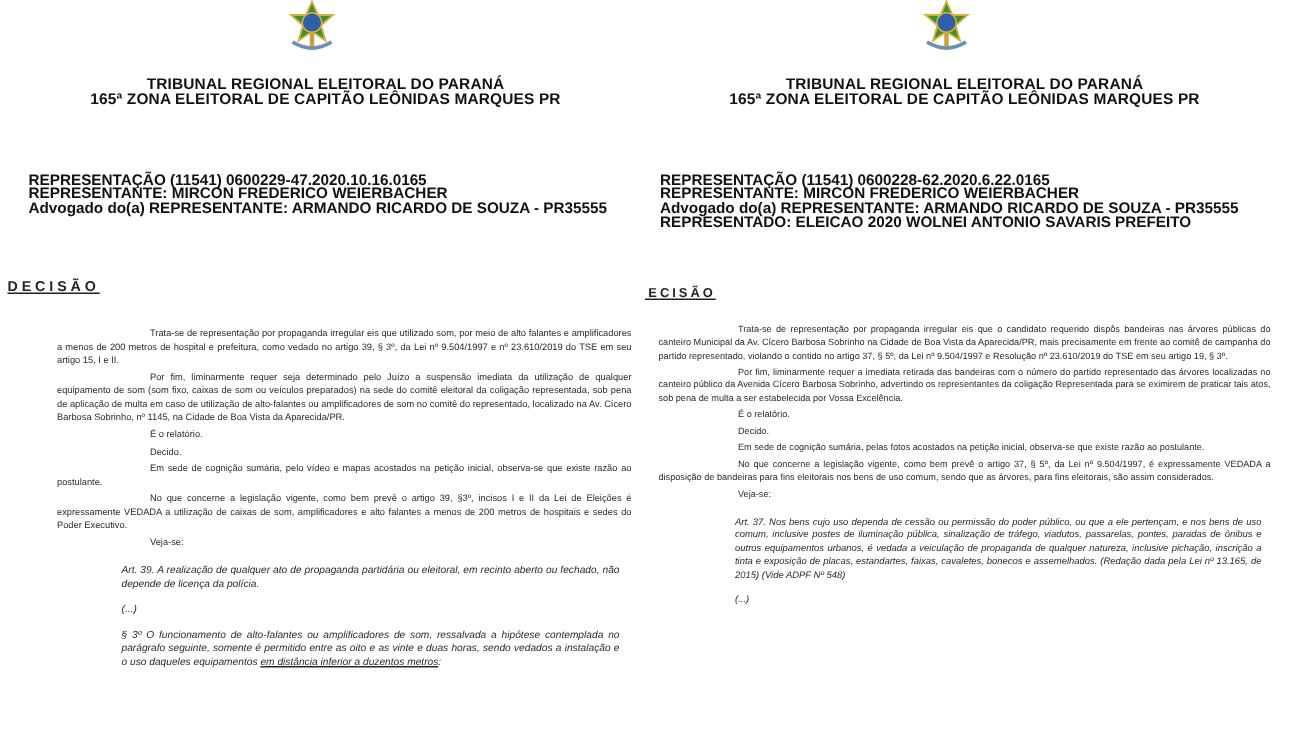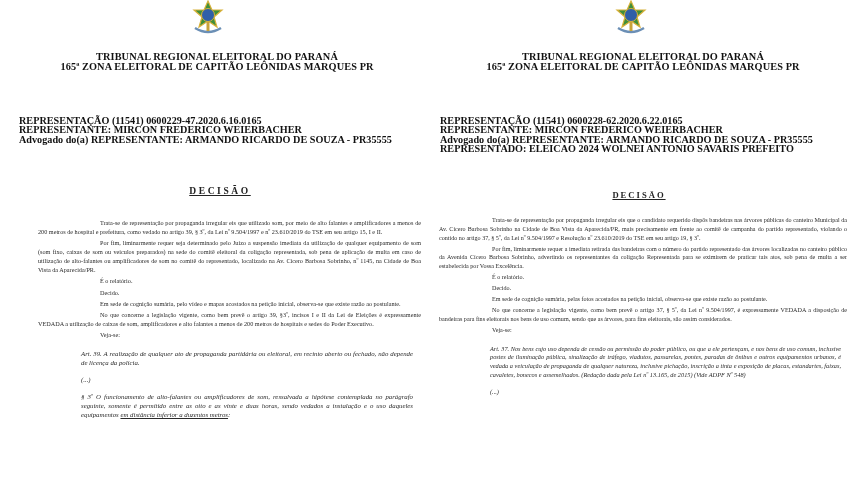--- a/index.html
+++ b/index.html
@@ -1,37 +1,37 @@
 <!DOCTYPE html>
 <html><head>
   <meta charset="utf-8">
   <style>
     html, body { margin: 0; padding: 0; background: #ffffff; }
     body {
       width: 860px; height: 500px; overflow: hidden; position: relative;
       font-family: "Liberation Sans", sans-serif; color: #1a1a1a;
     }
-    .page { position: absolute; top: 0; height: 500px; overflow: hidden; background: #fff; font-family: Liberation Serif, serif; }
+    .page { position: absolute; top: 0; height: 500px; overflow: hidden; background: #fff; }
     .page.left { left: 0; width: 430px; }
     .page.right { left: 430px; width: 430px; }
 
     .emblem { position: absolute; top: 0; width: 34px; height: 38px; }
     .page.left .emblem { left: 191px; }
     .page.right .emblem { left: 184px; }
 
     .court { position: absolute; top: 52px; left: 0; width: 430px; text-align: center;
       font-weight: bold; font-size: 10.3px; line-height: 10px; color: #111; letter-spacing: 0.1px; }
     .page.left .court { left: 2px; }
     .page.right .court { left: -2px; }
 
     .parties { position: absolute; top: 116px; left: 19px; font-weight: bold; font-size: 10.2px;
       line-height: 9.4px; color: #111; white-space: nowrap; }
     .page.right .parties { left: 10px; }
 
-    .decision-title { position: absolute; top: 186px; left: 0; width: 430px; text-align: center;
+    .decision-title { position: absolute; top: 186px; left: 0; width: 430px; text-align: left;
       font-weight: bold; font-size: 9.5px; letter-spacing: 2.6px; text-decoration: underline; color: #222; }
     .page.left .decision-title { left: 5px; }
     .page.right .decision-title { top: 190px; left: -6px; font-size: 8.6px; letter-spacing: 2px; }
 
     .body { position: absolute; left: 38px; width: 383px; font-size: 6.2px; line-height: 9px;
       color: #2a2a2a; text-align: justify; }
     .page.left .body { top: 218px; }
     .page.right .body { top: 216px; left: 9px; width: 408px; font-size: 6.1px; line-height: 8.8px; }
     .body p { margin: 0 0 2.2px 0; }
     .body p.ind { text-indent: 62px; }
@@ -53,21 +53,21 @@
     <polygon points="17,1 21,10 31,10 23,17 26,27 17,21 8,27 11,17 3,10 13,10" fill="#3f8f3a" stroke="#d8b13a" stroke-width="1.2"></polygon>
     <circle cx="17" cy="15" r="6.5" fill="#2f5fa8" stroke="#d8b13a" stroke-width="1"></circle>
     <path d="M4 28 Q17 36 30 28" fill="none" stroke="#6b8fb5" stroke-width="2.5"></path>
     <rect x="15.5" y="22" width="3" height="9" fill="#c9a23a"></rect>
   </svg>
   <div class="court">
     <div>TRIBUNAL REGIONAL ELEITORAL DO PARANÁ</div>
     <div>165ª ZONA ELEITORAL DE CAPITÃO LEÔNIDAS MARQUES PR</div>
   </div>
   <div class="parties">
-    <div>REPRESENTAÇÃO (11541) 0600229-47.2020.6.16.0165</div>
+    <div>REPRESENTAÇÃO (11541) 0600229-47.2020.10.16.0165</div>
     <div>REPRESENTANTE: MIRCON FREDERICO WEIERBACHER</div>
     <div>Advogado do(a) REPRESENTANTE: ARMANDO RICARDO DE SOUZA - PR35555</div>
   </div>
   <div class="decision-title">DECISÃO</div>
   <div class="body">
     <p class="ind">Trata-se de representação por propaganda irregular eis que utilizado som, por meio de alto falantes e amplificadores a menos de 200 metros de hospital e prefeitura, como vedado no artigo 39, § 3º, da Lei nº 9.504/1997 e nº 23.610/2019 do TSE em seu artigo 15, I e II.</p>
     <p class="ind">Por fim, liminarmente requer seja determinado pelo Juízo a suspensão imediata da utilização de qualquer equipamento de som (som fixo, caixas de som ou veículos preparados) na sede do comitê eleitoral da coligação representada, sob pena de aplicação de multa em caso de utilização de alto-falantes ou amplificadores de som no comitê do representado, localizado na Av. Cícero Barbosa Sobrinho, nº 1145, na Cidade de Boa Vista da Aparecida/PR.</p>
     <p class="ind-short">É o relatório.</p>
     <p class="ind-short">Decido.</p>
     <p class="ind">Em sede de cognição sumária, pelo vídeo e mapas acostados na petição inicial, observa-se que existe razão ao postulante.</p>
@@ -89,21 +89,21 @@
     <rect x="15.5" y="22" width="3" height="9" fill="#c9a23a"></rect>
   </svg>
   <div class="court">
     <div>TRIBUNAL REGIONAL ELEITORAL DO PARANÁ</div>
     <div>165ª ZONA ELEITORAL DE CAPITÃO LEÔNIDAS MARQUES PR</div>
   </div>
   <div class="parties">
     <div>REPRESENTAÇÃO (11541) 0600228-62.2020.6.22.0165</div>
     <div>REPRESENTANTE: MIRCON FREDERICO WEIERBACHER</div>
     <div>Advogado do(a) REPRESENTANTE: ARMANDO RICARDO DE SOUZA - PR35555</div>
-    <div>REPRESENTADO: ELEICAO 2024 WOLNEI ANTONIO SAVARIS PREFEITO</div>
+    <div>REPRESENTADO: ELEICAO 2020 WOLNEI ANTONIO SAVARIS PREFEITO</div>
   </div>
   <div class="decision-title">DECISÃO</div>
   <div class="body">
     <p class="ind">Trata-se de representação por propaganda irregular eis que o candidato requerido dispôs bandeiras nas árvores públicas do canteiro Municipal da Av. Cícero Barbosa Sobrinho na Cidade de Boa Vista da Aparecida/PR, mais precisamente em frente ao comitê de campanha do partido representado, violando o contido no artigo 37, § 5º, da Lei nº 9.504/1997 e Resolução nº 23.610/2019 do TSE em seu artigo 19, § 3º.</p>
     <p class="ind">Por fim, liminarmente requer a imediata retirada das bandeiras com o número do partido representado das árvores localizadas no canteiro público da Avenida Cícero Barbosa Sobrinho, advertindo os representantes da coligação Representada para se eximirem de praticar tais atos, sob pena de multa a ser estabelecida por Vossa Excelência.</p>
     <p class="ind-short">É o relatório.</p>
     <p class="ind-short">Decido.</p>
     <p class="ind">Em sede de cognição sumária, pelas fotos acostados na petição inicial, observa-se que existe razão ao postulante.</p>
     <p class="ind">No que concerne a legislação vigente, como bem prevê o artigo 37, § 5º, da Lei nº 9.504/1997, é expressamente VEDADA a disposição de bandeiras para fins eleitorais nos bens de uso comum, sendo que as árvores, para fins eleitorais, são assim considerados.</p>
     <p class="ind-short">Veja-se:</p>

